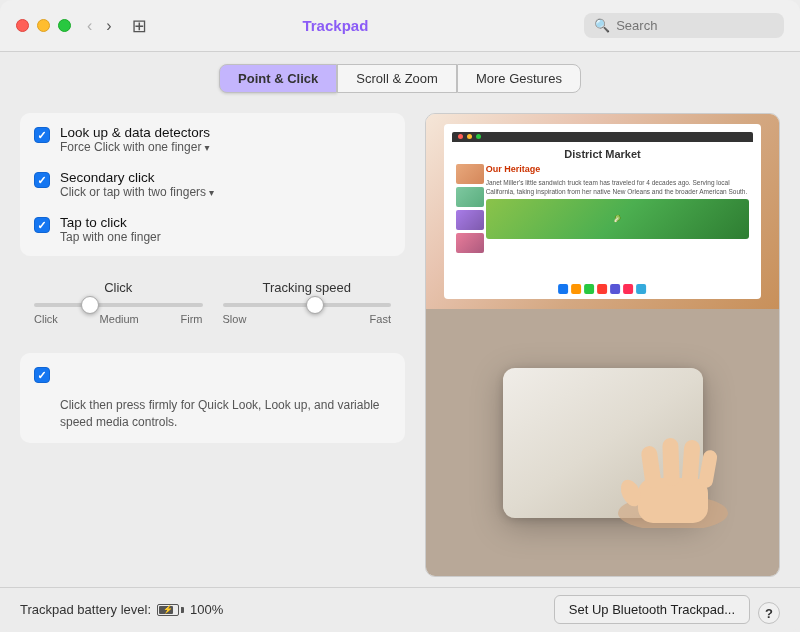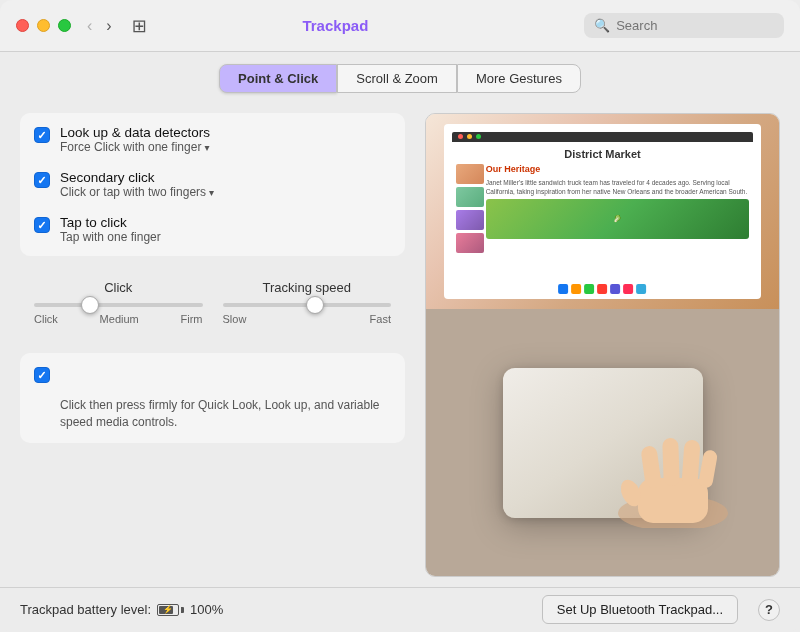--- a/index.html
+++ b/index.html
@@ -434,22 +434,22 @@
     }
     .lightning {
       position: absolute;
       left: 50%;
       transform: translateX(-50%);
       font-size: 9px;
       color: #555;
     }
     .footer-buttons {
       display: flex;
-      align-items: center;
-      gap: 20px;
+      align-items: flex-end;
+      gap: 8px;
     }
     .setup-btn {
       padding: 6px 14px;
       background: #f0f0f0;
       border: 1px solid #c0c0c0;
       border-radius: 6px;
       font-size: 13px;
       cursor: pointer;
       color: #222;
     }

